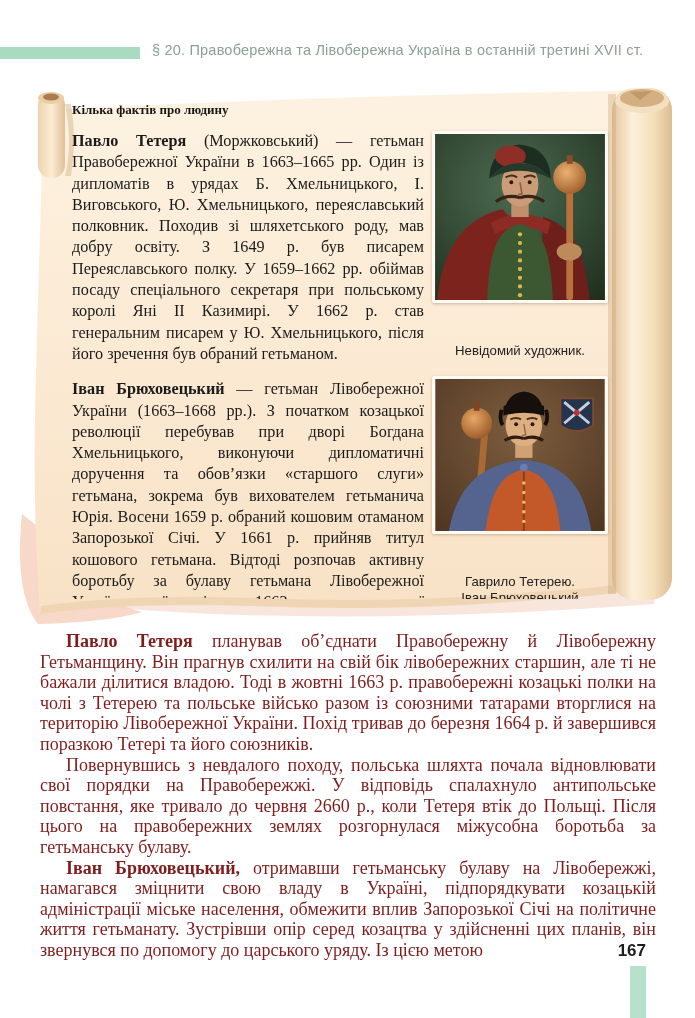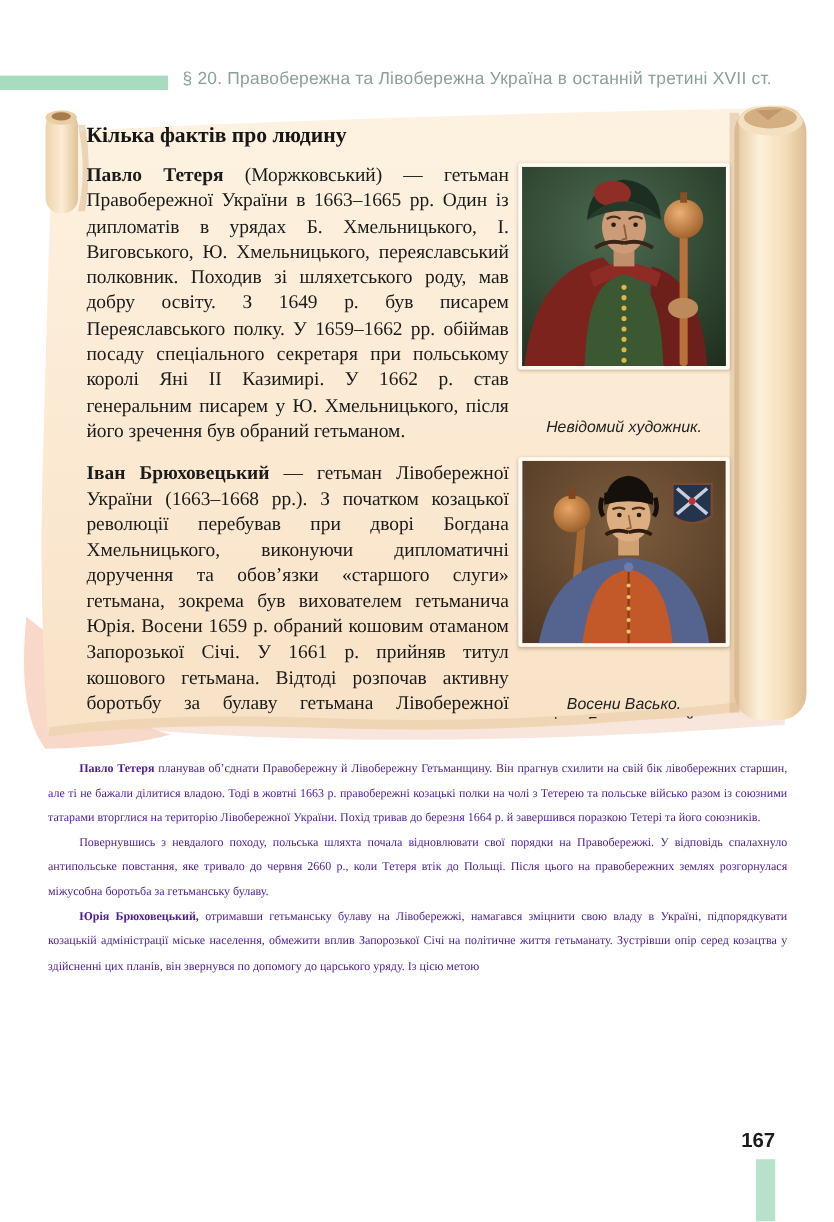--- a/index.html
+++ b/index.html
@@ -5,60 +5,60 @@
   * { box-sizing: border-box; }
   html,body { margin:0; padding:0; }
   body {
     width:695px; height:1018px; position:relative;
     background:#ffffff; overflow:hidden;
     font-family:"Liberation Serif","DejaVu Serif",serif;
     color:#1b1b1b;
   }
 
   
-  .page-header { position:absolute; top:56px; left:0; width:100%; height:24px; }
+  .page-header { position:absolute; top:40px; left:0; width:100%; height:24px; }
   .header-bar { position:absolute; left:0; top:7px; width:140px; height:12px; background:#a9dbc1; }
   .header-title {
     position:absolute; left:152px; top:2px; width:540px;
     font-family:"Liberation Sans","DejaVu Sans",sans-serif;
     font-size:14.5px; color:#8ba195; letter-spacing:.2px;
   }
 
   
   .scroll { position:absolute; left:14px; top:84px; width:666px; height:541px; }
   .scroll-bg { position:absolute; inset:0; width:100%; height:100%; }
   .scroll-content { position:absolute; left:58px; top:18px; right:64px; bottom:26px; overflow:hidden; }
-  .box-title { margin:0 0 13px 0; font-size:18px; font-weight:bold; color:#171717; }
+  .box-title { margin:0 0 13px 0; font-size:13px; font-weight:bold; color:#171717; }
   .columns { display:flex; gap:0; }
   .fact-text {
     flex:0 0 352px; width:352px;
     font-size:16.2px; line-height:21.3px; text-align:justify;
     hyphens:auto; -webkit-hyphens:auto;
   }
   .fact-text p { margin:0 0 14px 0; }
   .fact-lead { font-weight:bold; }
 
   .portraits { flex:1; display:flex; flex-direction:column; align-items:center; }
   .portraits figure { margin:0 0 16px 0; text-align:center; width:176px; }
   .portrait-frame {
     display:block; width:176px; border:3px solid rgba(255,252,246,.9);
     border-radius:2px; box-shadow:0 1px 3px rgba(120,80,40,.35);
   }
   .portraits figcaption {
     margin-top:7px;
     font-family:"Liberation Sans","DejaVu Sans",sans-serif;
     font-size:13.2px; line-height:16.5px; color:#222;
   }
-  .caption-artist { font-style:italic; display:block;margin-top:40px; }
+  .caption-artist { display:block;margin-top:40px; }
 
   
   .main-text {
     position:absolute; left:40px; top:631px; width:616px;
-    font-size:10px; line-height:20.6px; text-align:justify;
-    hyphens:auto; -webkit-hyphens:auto; color:#4c1d95;
+    font-size:18px; line-height:20.6px; text-align:justify;
+    hyphens:auto; -webkit-hyphens:auto; color:#7f1d1d;
   }
   .main-text p { margin:0; text-indent:26px; }
   .para-lead { font-weight:bold; }
 
   
   .page-number {
     position:absolute; top:941px; left:576px; width:70px; text-align:right;
     font-family:"Liberation Sans","DejaVu Sans",sans-serif;
     font-weight:bold; font-size:17px; color:#1c1c1c;
   }
@@ -222,29 +222,29 @@
 
             <path d="M78,42 q6,-3 11,0" stroke="#4a2e1c" stroke-width="2" fill="none"></path>
             <path d="M95,42 q6,-3 11,0" stroke="#4a2e1c" stroke-width="2" fill="none"></path>
             <circle cx="84" cy="47" r="2" fill="#2a1a10"></circle>
               <circle cx="101" cy="47" r="2" fill="#2a1a10"></circle>
             <path d="M92,47 l2,11 l-4,1" stroke="#95683f" stroke-width="1.5" fill="none"></path>
             <path d="M92,62 Q81,58 72,64" stroke="#2e1c12" stroke-width="3.2" fill="none"></path>
             <path d="M92,62 Q103,58 112,64" stroke="#2e1c12" stroke-width="3.2" fill="none"></path>
           </svg>
           <figcaption>
-            <span class="caption-artist">Восени Васько.</span>
+            <span class="caption-artist">Гаврило Тетерею.</span>
             <span>Іван Брюховецький (фрагмент портрета, XIX ст.)</span>
           </figcaption>
         </figure>
       </div>
     </div>
   </div>
 </div>
 
 <div class="main-text">
   <p><span class="para-lead">Павло Тетеря</span><span> планував об’єднати Правобережну й Лівобережну Гетьманщину. Він прагнув схилити на свій бік лівобережних старшин, але ті не бажали ділитися владою. Тоді в жовтні 1663 р. правобережні козацькі полки на чолі з Тетерею та польське військо разом із союзними татарами вторглися на територію Лівобережної України. Похід тривав до березня 1664 р. й завершився поразкою Тетері та його союзників.</span></p>
   <p><span class="para-lead"></span><span>Повернувшись з невдалого походу, польська шляхта почала відновлювати свої порядки на Правобережжі. У відповідь спалахнуло антипольське повстання, яке тривало до червня 2660 р., коли Тетеря втік до Польщі. Після цього на правобережних землях розгорнулася міжусобна боротьба за гетьманську булаву.</span></p>
-  <p><span class="para-lead">Юрія Брюховецький,</span><span> отримавши гетьманську булаву на Лівобережжі, намагався зміцнити свою владу в Україні, підпорядкувати козацькій адміністрації міське населення, обмежити вплив Запорозької Січі на політичне життя гетьманату. Зустрівши опір серед козацтва у здійсненні цих планів, він звернувся по допомогу до царського уряду. Із цією метою</span></p>
+  <p><span class="para-lead">Іван Брюховецький,</span><span> отримавши гетьманську булаву на Лівобережжі, намагався зміцнити свою владу в Україні, підпорядкувати козацькій адміністрації міське населення, обмежити вплив Запорозької Січі на політичне життя гетьманату. Зустрівши опір серед козацтва у здійсненні цих планів, він звернувся по допомогу до царського уряду. Із цією метою</span></p>
 </div>
 
 <div class="page-number">167</div>
 <div class="footer-bar"></div>
 
 </body></html>

